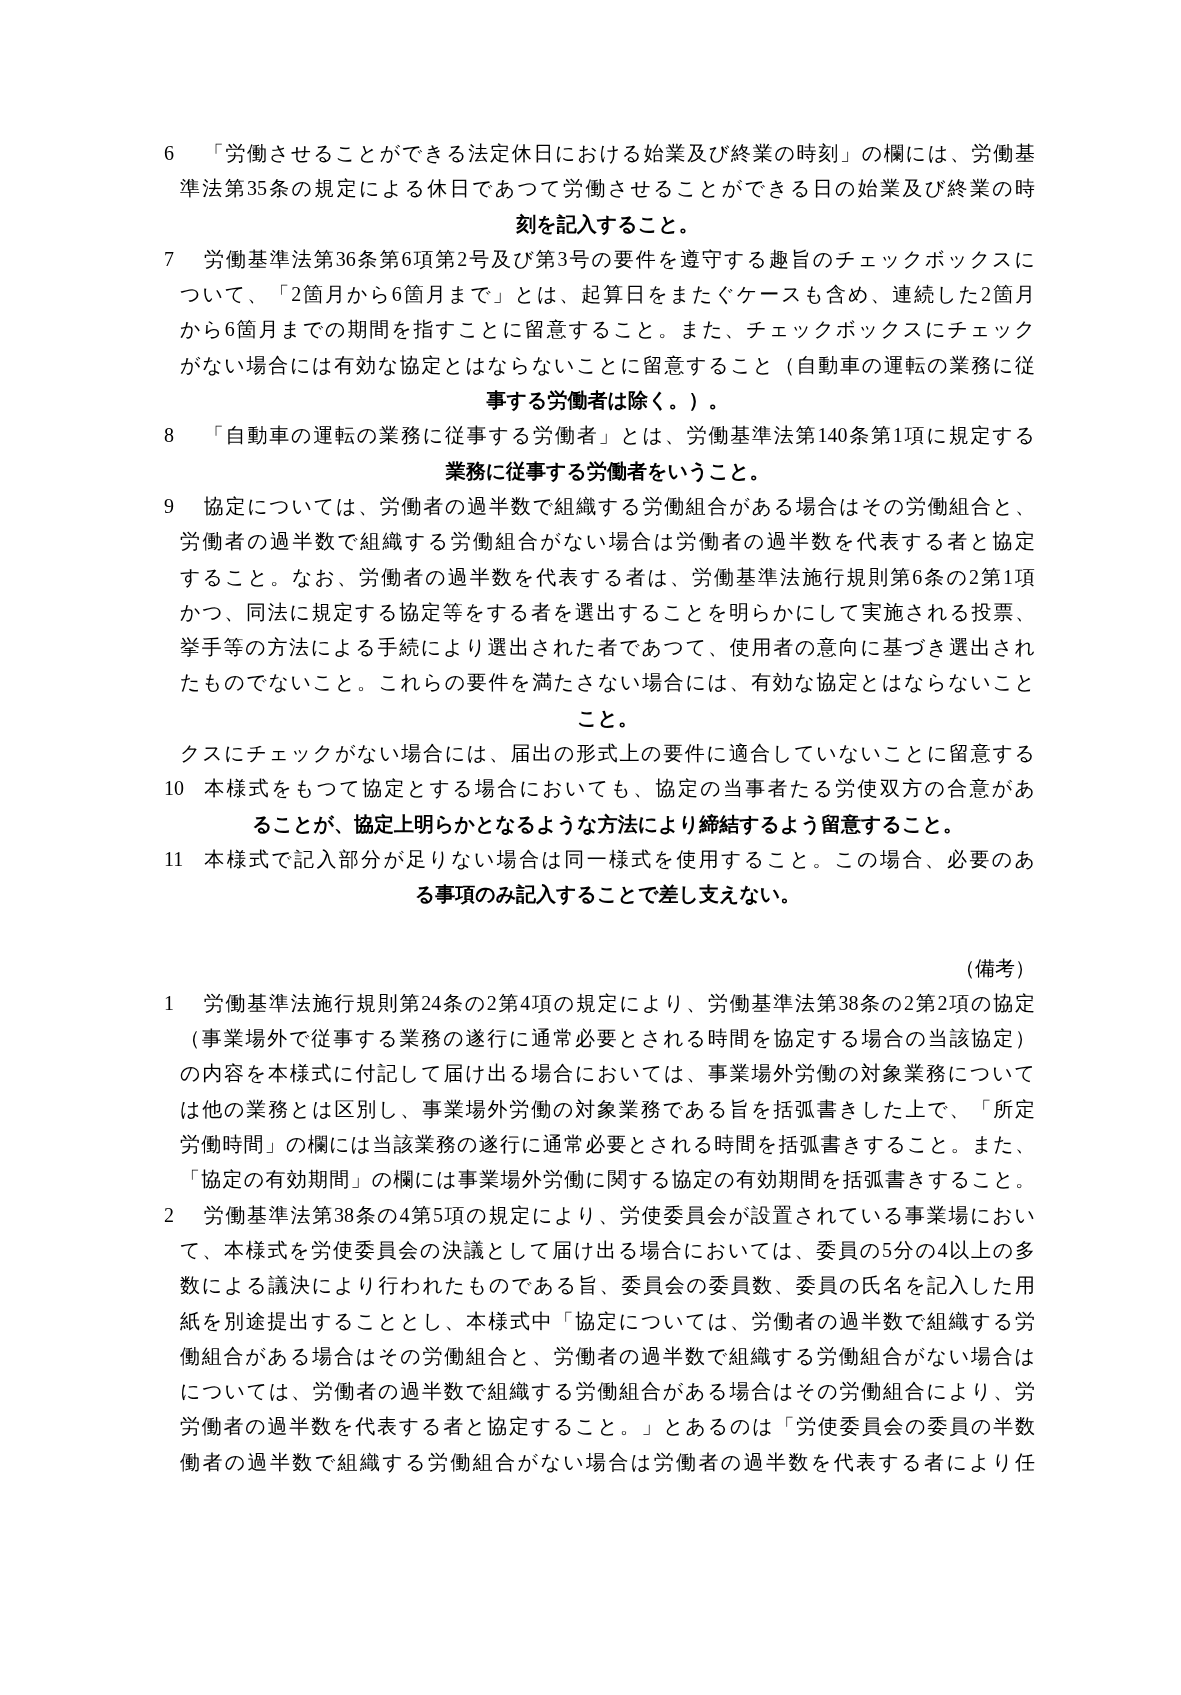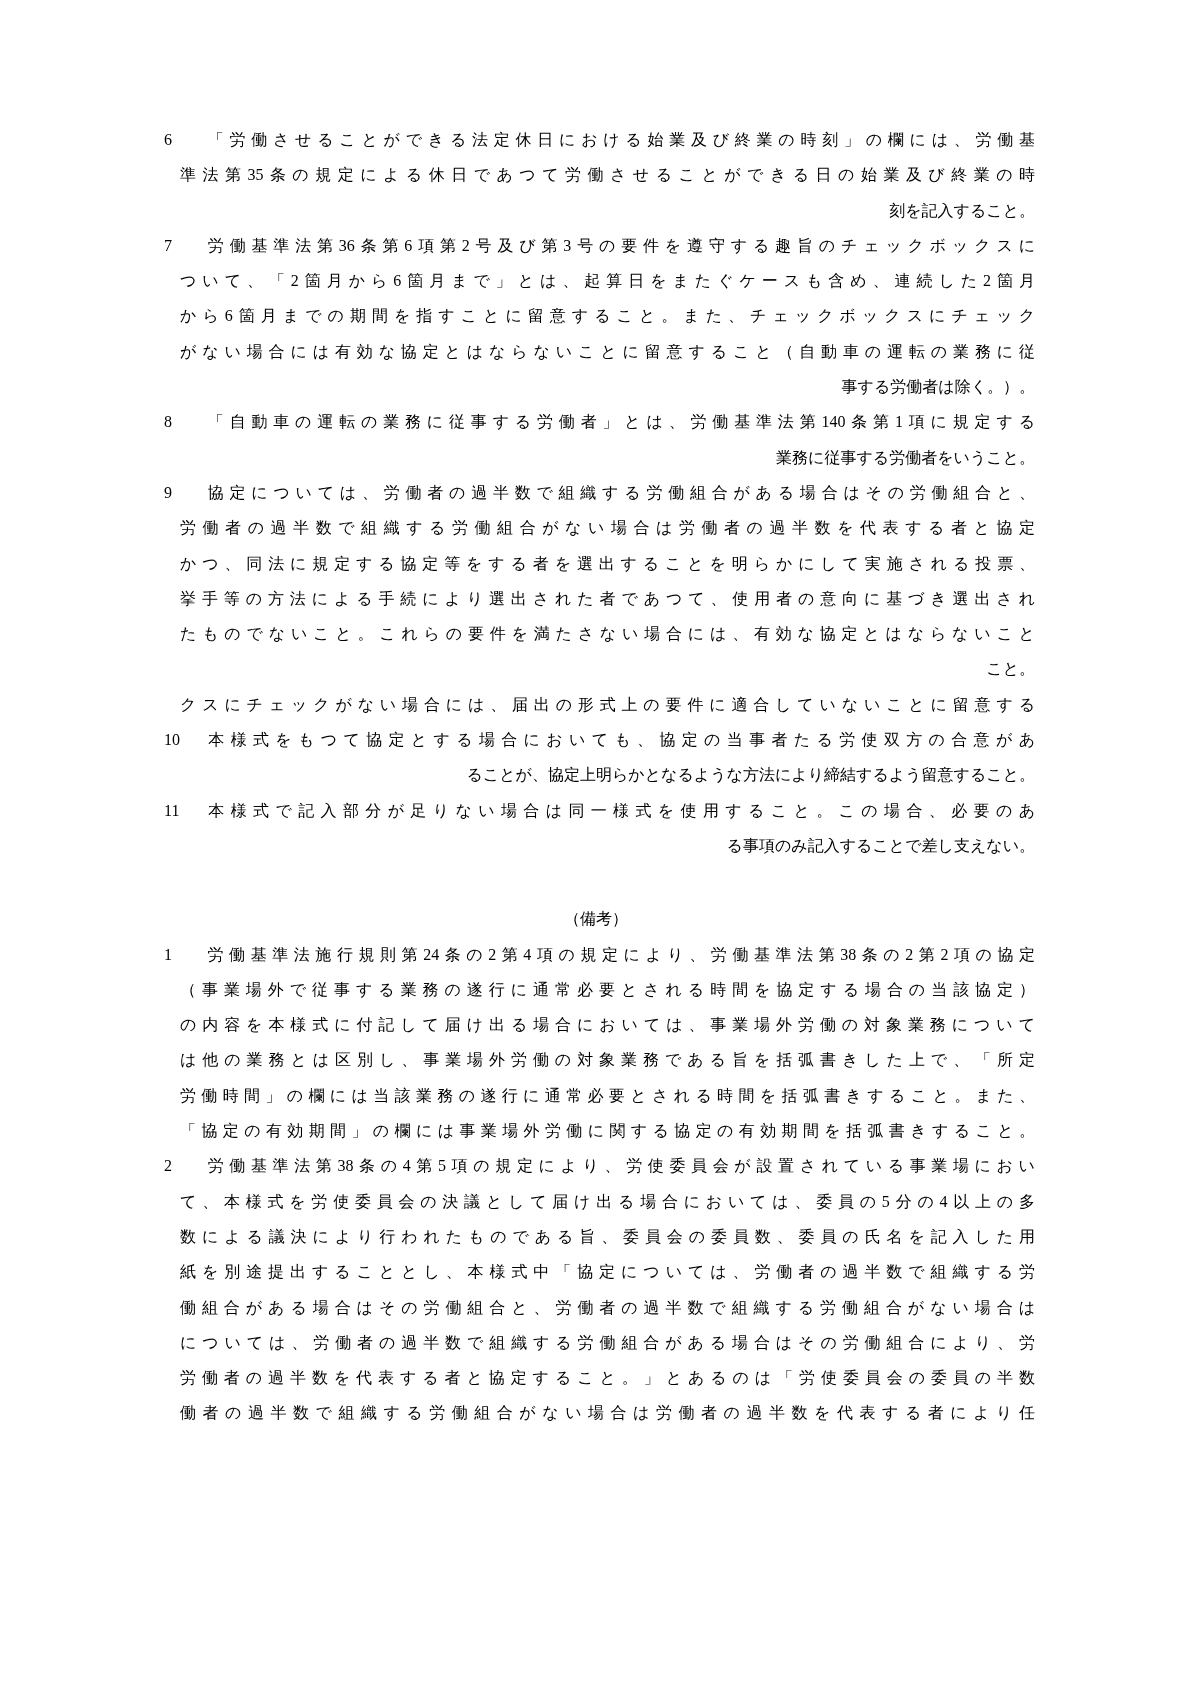--- a/index.html
+++ b/index.html
@@ -10,42 +10,43 @@
   .page {
     position: relative;
     width: 1181px; height: 1695px;
     background: #ffffff;
     overflow: hidden;
     font-family: "Liberation Serif", "DejaVu Serif", serif;
     color: #000000;
   }
   .content {
     position: absolute;
-    left: 157px; top: 122px;
+    left: 157px; top: 136px;
     width: 878px;
-    font-size: 16px;
+    font-size: 20px;
     line-height: 35.3px;
   }
   
   .line {
     text-align: justify;
     text-align-last: justify;
   }
   .line.flush-left {
-    text-align: right;
+    text-align: center;
     text-align-last: auto;
+    font-weight: bold;
   }
   .cont { padding-left: 23px; }
   .num {
     display: inline-block;
     width: 38px;
     margin-left: 7px;
   }
   .heading {
-    text-align: center;
+    text-align: right;
     text-align-last: auto;
   }
   .section-gap { height: 38px; }
 </style>
 </head>
 <body>
 
 <div class="page">
   <div class="content">
     <section id="notes-section">
@@ -54,20 +55,21 @@
         <div class="line cont flush-left">刻を記入すること。</div>
         <div class="line first"><span class="num">7</span><span>労働基準法第36条第6項第2号及び第3号の要件を遵守する趣旨のチェックボックスに</span></div>
         <div class="line cont">ついて、「2箇月から6箇月まで」とは、起算日をまたぐケースも含め、連続した2箇月</div>
         <div class="line cont">から6箇月までの期間を指すことに留意すること。また、チェックボックスにチェック</div>
         <div class="line cont">がない場合には有効な協定とはならないことに留意すること（自動車の運転の業務に従</div>
         <div class="line cont flush-left">事する労働者は除く。）。</div>
         <div class="line first"><span class="num">8</span><span>「自動車の運転の業務に従事する労働者」とは、労働基準法第140条第1項に規定する</span></div>
         <div class="line cont flush-left">業務に従事する労働者をいうこと。</div>
         <div class="line first"><span class="num">9</span><span>協定については、労働者の過半数で組織する労働組合がある場合はその労働組合と、</span></div>
         <div class="line cont">労働者の過半数で組織する労働組合がない場合は労働者の過半数を代表する者と協定</div>
+        <div class="line cont">すること。なお、労働者の過半数を代表する者は、労働基準法施行規則第6条の2第1項</div>
         <div class="line cont">かつ、同法に規定する協定等をする者を選出することを明らかにして実施される投票、</div>
         <div class="line cont">挙手等の方法による手続により選出された者であつて、使用者の意向に基づき選出され</div>
         <div class="line cont">たものでないこと。これらの要件を満たさない場合には、有効な協定とはならないこと</div>
         <div class="line cont flush-left">こと。</div>
         <div class="line cont">クスにチェックがない場合には、届出の形式上の要件に適合していないことに留意する</div>
         <div class="line first"><span class="num">10</span><span>本様式をもつて協定とする場合においても、協定の当事者たる労使双方の合意があ</span></div>
         <div class="line cont flush-left">ることが、協定上明らかとなるような方法により締結するよう留意すること。</div>
         <div class="line first"><span class="num">11</span><span>本様式で記入部分が足りない場合は同一様式を使用すること。この場合、必要のあ</span></div>
         <div class="line cont flush-left">る事項のみ記入することで差し支えない。</div>
       </section>

